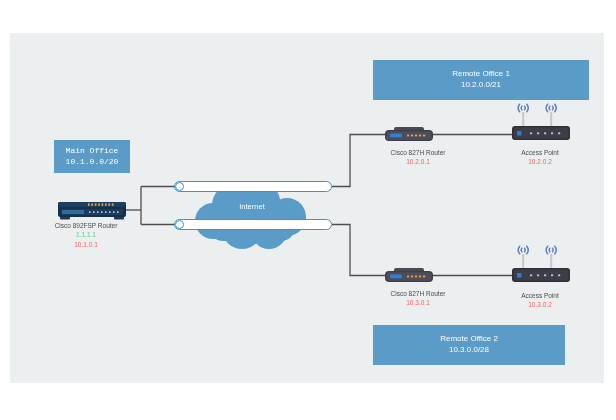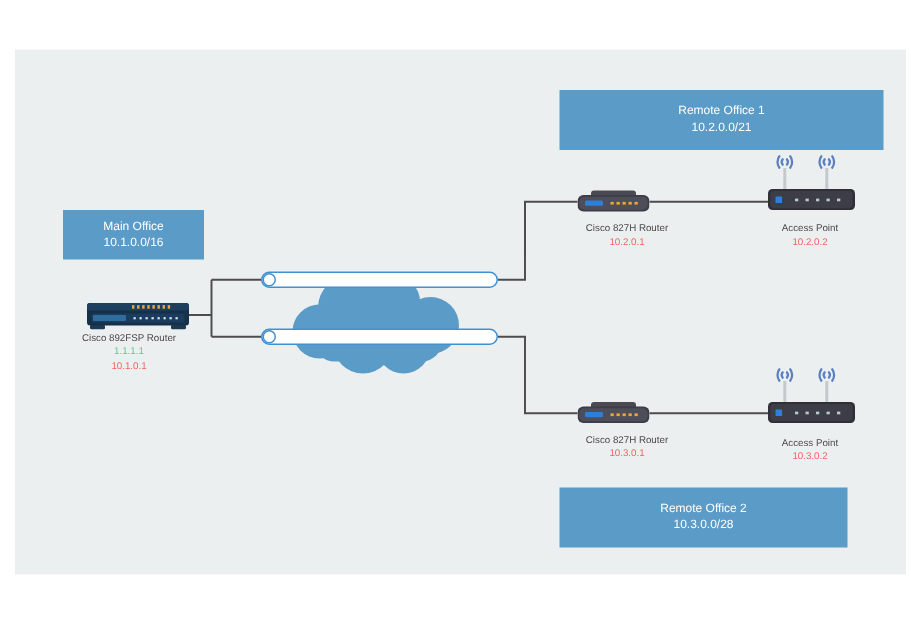--- a/index.html
+++ b/index.html
@@ -37,21 +37,21 @@
     flex-direction: column;
     align-items: center;
     justify-content: center;
     color: #ffffff;
     line-height: 1.35;
     text-align: center;
   }
   .zone-banner .zl1 { font-size: 8px; }
   .zone-banner .zl2 { font-size: 8px; }
 
-  #banner-main   { left: 32px;  top: 107px; width: 94px;  height: 33px; }
+  #banner-main   { left: 44px;  top: 107px; width: 76px;  height: 33px; font-family: Liberation Mono, monospace; }
   #banner-ro1    { left: 363px; top: 27px;  width: 216px; height: 40px; }
   #banner-ro2    { left: 363px; top: 292px; width: 192px; height: 40px; }
 
   
   .dev-label {
     position: absolute;
     text-align: center;
     line-height: 1.45;
   }
   .dev-label .dl-name {
@@ -160,29 +160,30 @@
       <g fill="#5b9bc7">
         <circle cx="46" cy="22" r="21"></circle>
         <circle cx="76" cy="18" r="17"></circle>
         <circle cx="100" cy="34" r="19"></circle>
         <circle cx="26" cy="38" r="18"></circle>
         <circle cx="55" cy="46" r="20"></circle>
         <circle cx="82" cy="48" r="18"></circle>
         <rect x="22" y="30" width="86" height="28" rx="14"></rect>
       </g>
     </svg>
+    <div id="cloud-label">Internet</div>
 
     <div class="tunnel" id="tunnel-top"></div>
     <div class="tunnel-cap" id="tunnel-top-cap"></div>
     <div class="tunnel" id="tunnel-bot"></div>
     <div class="tunnel-cap" id="tunnel-bot-cap"></div>
 
     <div class="zone-banner" id="banner-main">
       <div class="zl1">Main Office</div>
-      <div class="zl2">10.1.0.0/16</div>
+      <div class="zl2">10.1.0.0/20</div>
     </div>
     <div class="zone-banner" id="banner-ro1">
       <div class="zl1">Remote Office 1</div>
       <div class="zl2">10.2.0.0/21</div>
     </div>
     <div class="zone-banner" id="banner-ro2">
       <div class="zl1">Remote Office 2</div>
       <div class="zl2">10.3.0.0/28</div>
     </div>
 

